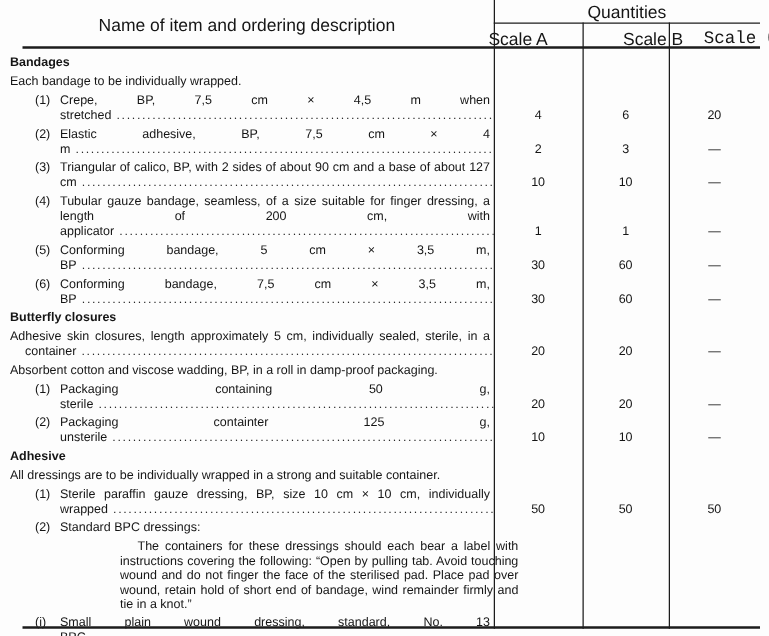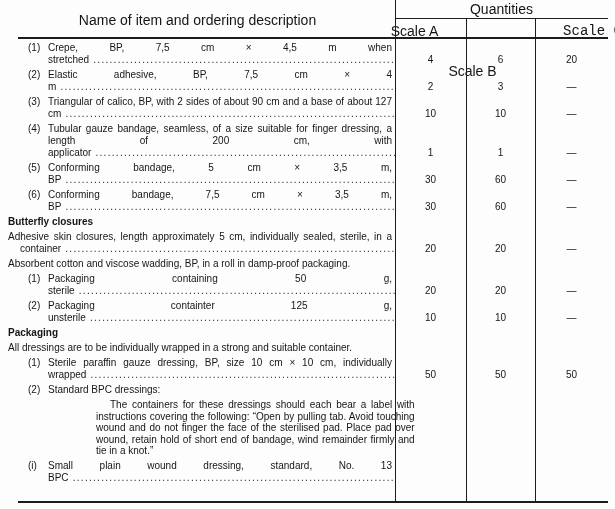--- a/index.html
+++ b/index.html
@@ -16,21 +16,21 @@
   .v2 { left:466px; top:18px; width:1px;  height:485px; }
   .v3 { left:535px; top:18px; width:1px;  height:485px; }
   .h-quant  { left:395px; top:18px;  width:213px; height:1px; }
   .h-head   { left:18px;  top:37px;  width:590px; height:2px; }
   .h-bottom { left:18px;  top:501px; width:590px; height:2px; }
 
   .hdr { position:absolute; font-size:14px; line-height:12px; text-align:center; }
   .hdr-name  { left:0;     top:14px; width:395px; }
   .hdr-quant { left:395px; top:3px;  width:213px; }
   .hdr-a { left:379px; top:25px; width:71px; }
-  .hdr-b { left:438px; top:25px; width:69px;margin-top:40px; }
+  .hdr-b { left:488px; top:25px; width:69px; }
   .hdr-c { left:556px; top:25px; width:73px;font-family:Liberation Mono, monospace; }
 
   .tbody { position:absolute; left:0; top:39px; width:615px; }
   .row { display:flex; align-items:flex-end; margin-top:3px; font-size:10px; line-height:12px; }
   .row.section { margin-top:3px; }
   .row.first   { margin-top:6px; }
   .desc {
     width:395px; box-sizing:border-box;
     padding-right:3px;
     overflow:hidden; position:relative;
@@ -55,20 +55,32 @@
 
 <div class="sheet">
 
   <div class="hdr hdr-name">Name of item and ordering description</div>
   <div class="hdr hdr-quant">Quantities</div>
   <div class="hdr hdr-a">Scale A</div>
   <div class="hdr hdr-b">Scale B</div>
   <div class="hdr hdr-c">Scale C</div>
 
   <div class="tbody">
+      <div class="row section first">
+        <div class="desc"><span class="txt">Bandages</span></div>
+        <div class="qty q-a"></div>
+        <div class="qty q-b"></div>
+        <div class="qty q-c"></div>
+      </div>
+      <div class="row note">
+        <div class="desc"><span class="txt">Each bandage to be individually wrapped.</span></div>
+        <div class="qty q-a"></div>
+        <div class="qty q-b"></div>
+        <div class="qty q-c"></div>
+      </div>
       <div class="row item">
         <div class="desc"><span class="num">(1)</span><span class="txt leader">Crepe, BP, 7,5 cm × 4,5 m when stretched</span></div>
         <div class="qty q-a">4</div>
         <div class="qty q-b">6</div>
         <div class="qty q-c">20</div>
       </div>
       <div class="row item">
         <div class="desc"><span class="num">(2)</span><span class="txt leader">Elastic adhesive, BP, 7,5 cm × 4 m</span></div>
         <div class="qty q-a">2</div>
         <div class="qty q-b">3</div>
@@ -122,21 +134,21 @@
         <div class="qty q-b">20</div>
         <div class="qty q-c">—</div>
       </div>
       <div class="row item">
         <div class="desc"><span class="num">(2)</span><span class="txt leader">Packaging containter 125 g, unsterile</span></div>
         <div class="qty q-a">10</div>
         <div class="qty q-b">10</div>
         <div class="qty q-c">—</div>
       </div>
       <div class="row section">
-        <div class="desc"><span class="txt">Packaging</span></div>
+        <div class="desc"><span class="txt">Adhesive</span></div>
         <div class="qty q-a"></div>
         <div class="qty q-b"></div>
         <div class="qty q-c"></div>
       </div>
       <div class="row note">
         <div class="desc"><span class="txt">All dressings are to be individually wrapped in a strong and suitable container.</span></div>
         <div class="qty q-a"></div>
         <div class="qty q-b"></div>
         <div class="qty q-c"></div>
       </div>

